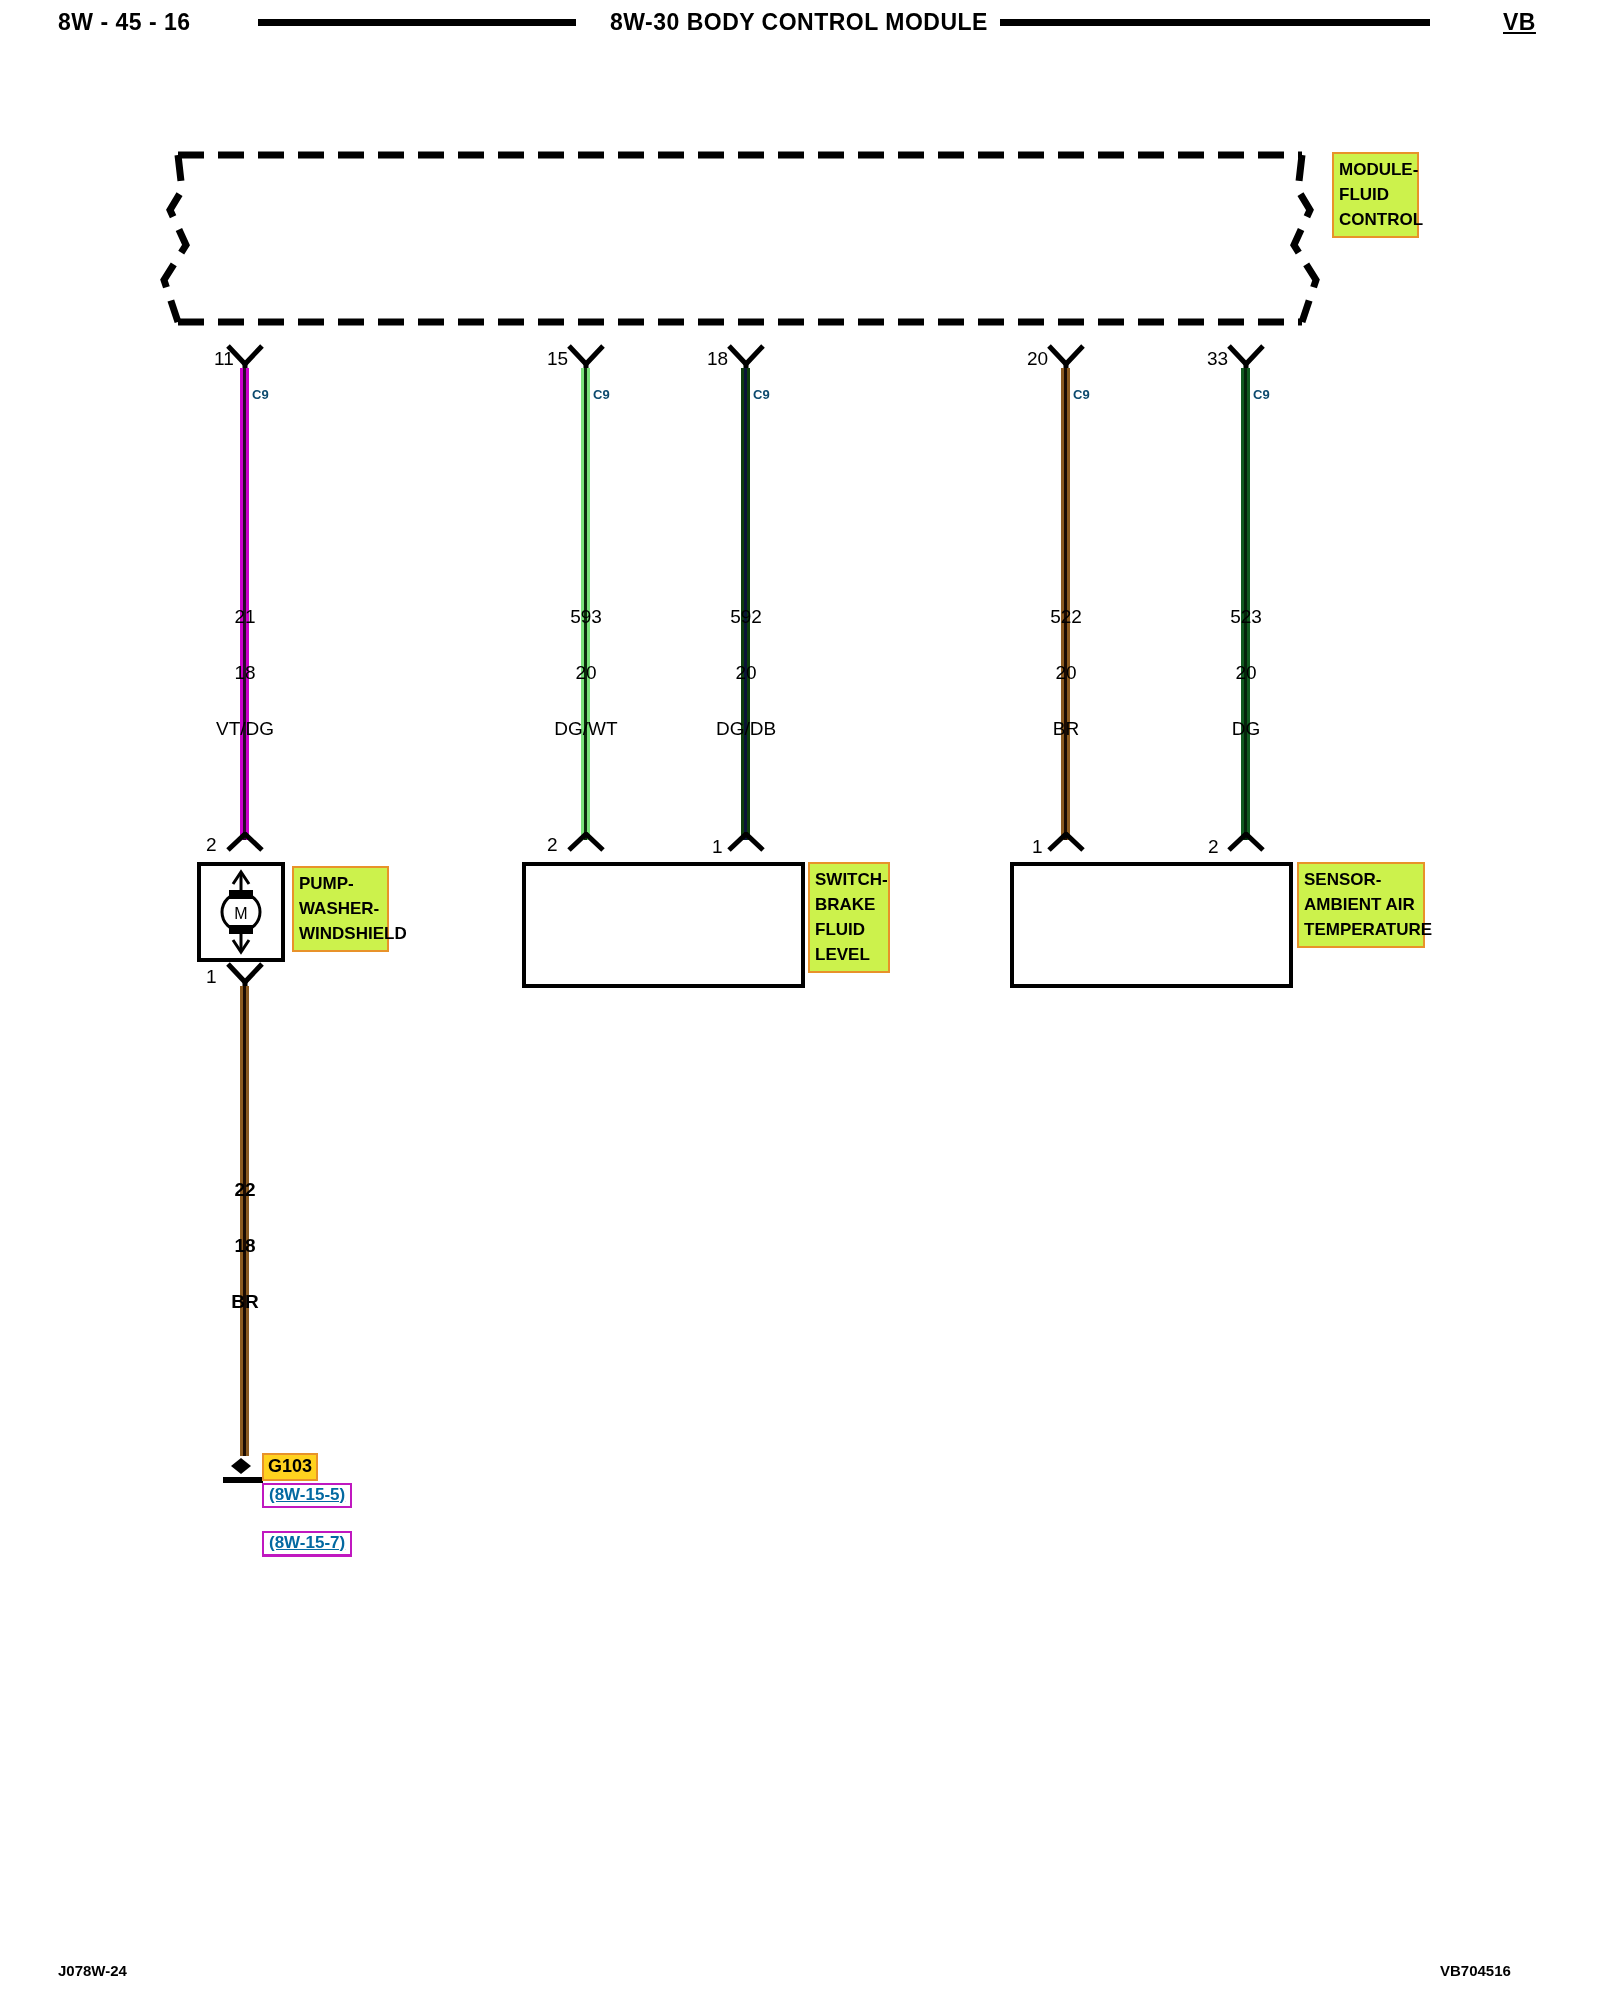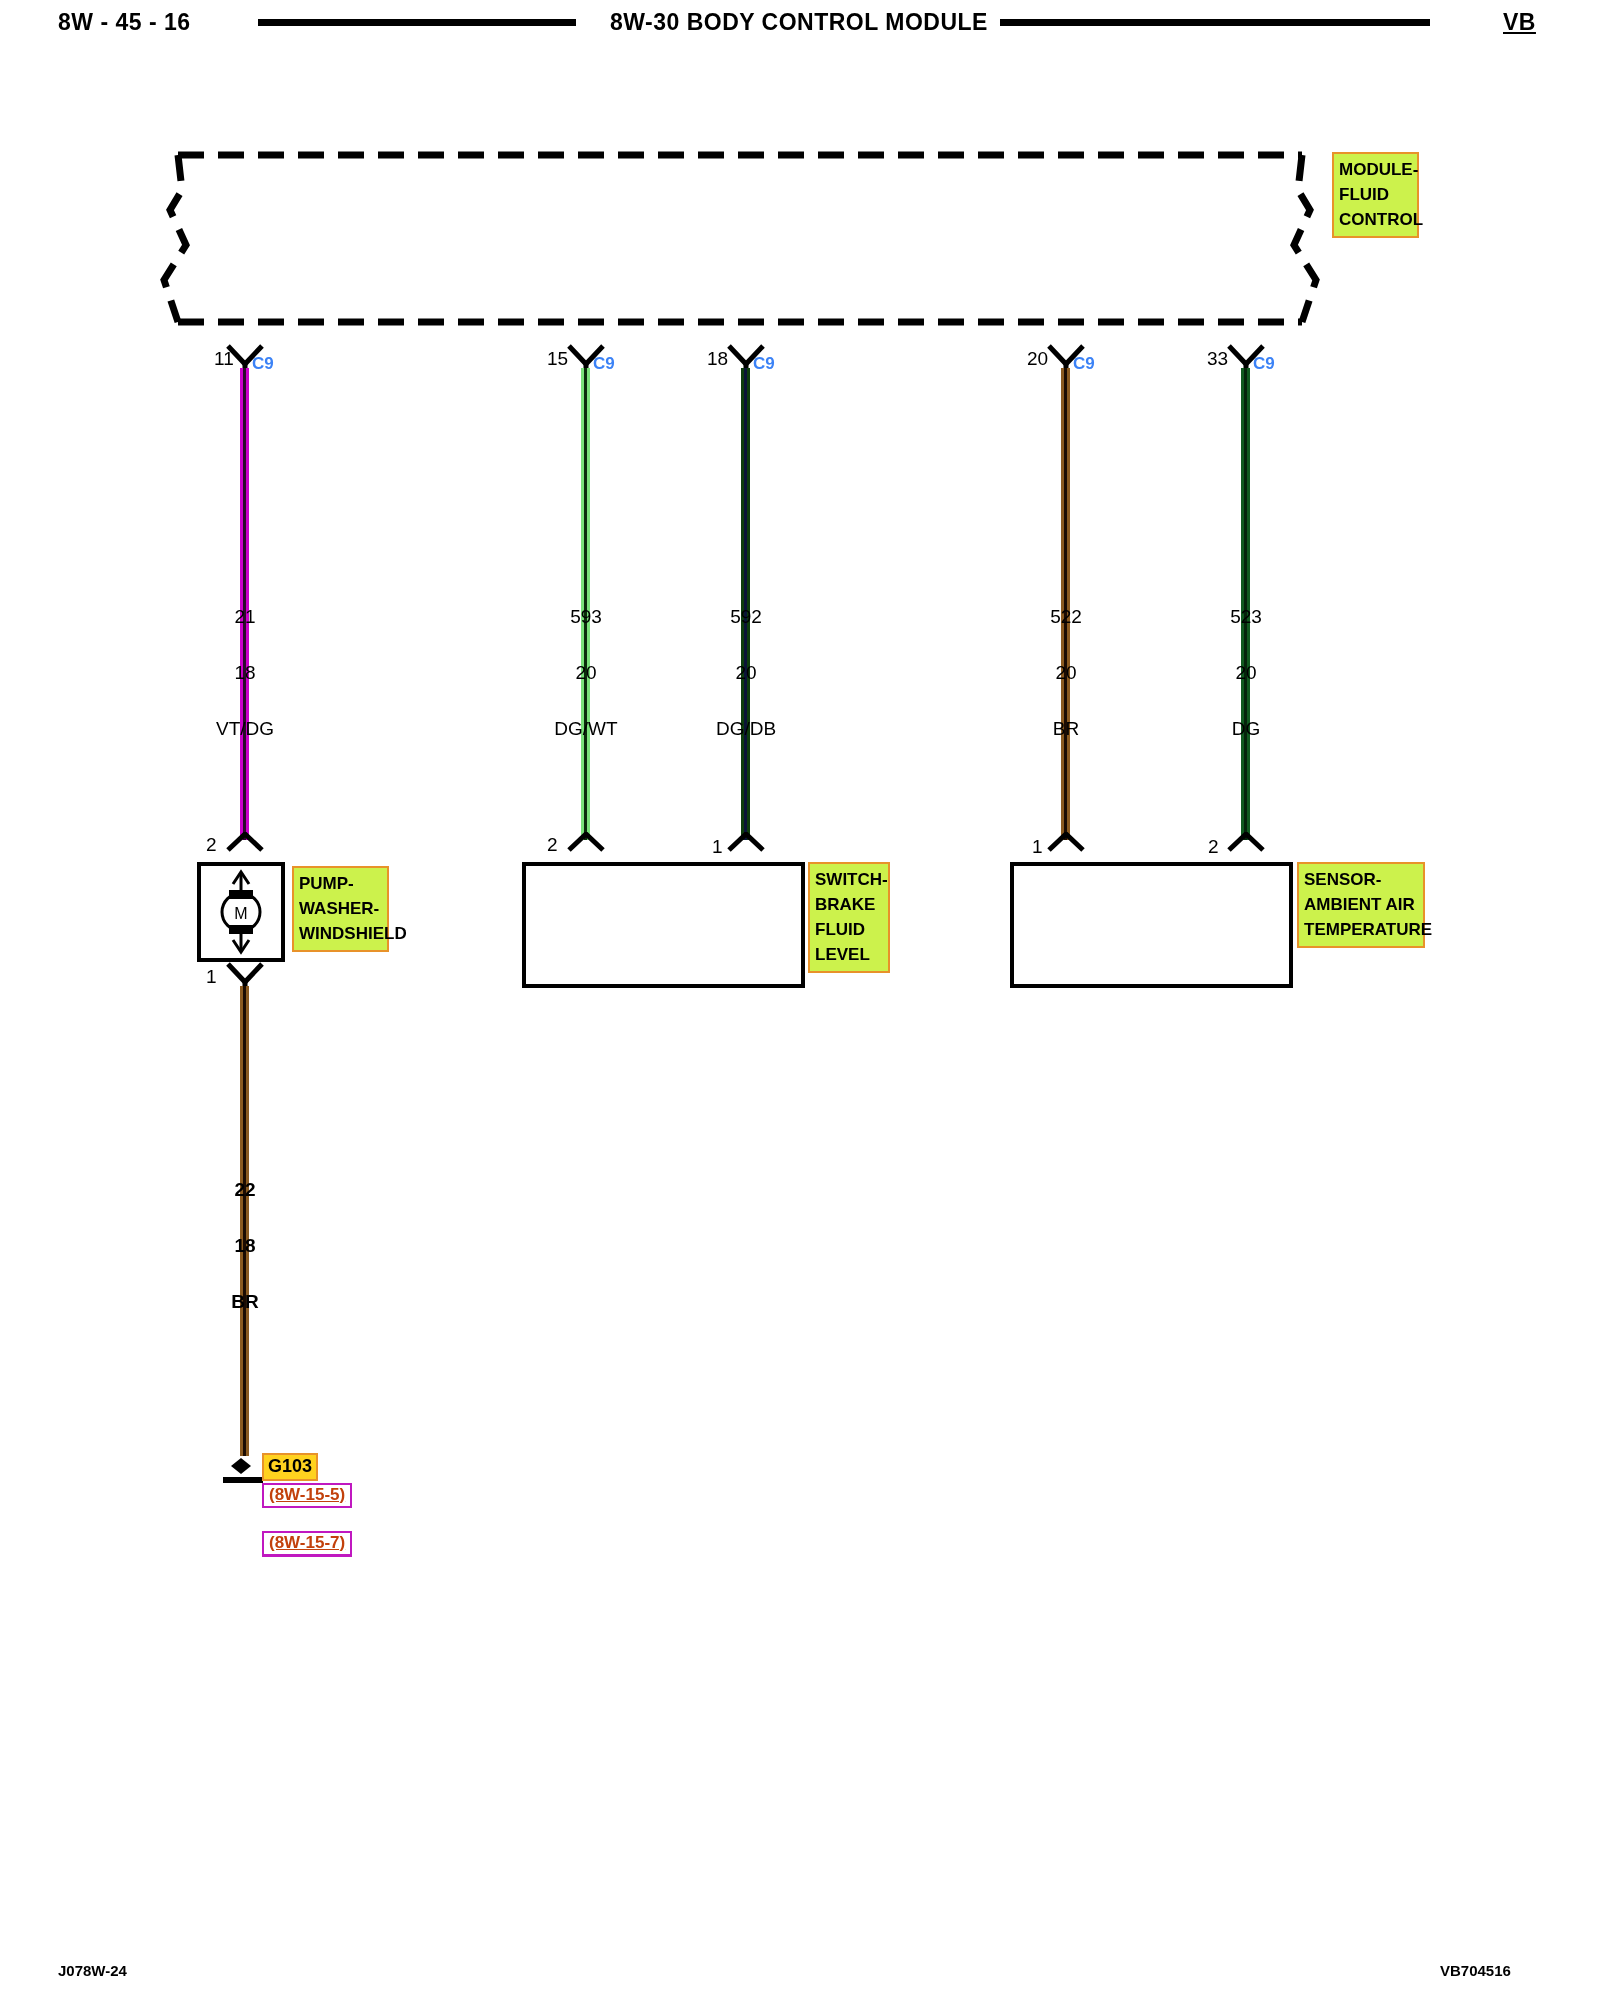--- a/index.html
+++ b/index.html
@@ -72,24 +72,25 @@
   .pin svg { display: block; }
   .pin-num {
     position: absolute;
     font-size: 19px;
     font-weight: 400;
     color: #000;
     white-space: nowrap;
   }
   .conn-name {
     position: absolute;
-    font-size: 17px;
-    font-weight: bold;
-    color: #3b82f6;
-    white-space: nowrap;
+    font-size: 13px;
+    font-weight: bold;
+    color: #0c4a6e;
+    white-space: nowrap;
+    margin-top: 33px;
   }
 
   
   .wire {
     position: absolute;
     width: 9px;
   }
   .wire-core {
     position: absolute;
     left: 3px;
@@ -135,21 +136,21 @@
     font-size: 18px;
     padding: 1px 4px 2px 4px;
     color: #000;
     white-space: nowrap;
     box-sizing: border-box;
   }
   .xref {
     position: absolute;
     border: 2px solid #c018c0;
     background: #fff;
-    color: #c2410c;
+    color: #0369a1;
     font-weight: bold;
     font-size: 17px;
     padding: 0px 5px 1px 5px;
     white-space: nowrap;
     box-sizing: border-box;
     text-decoration: underline;
   }
 
   
   .footer-text {

